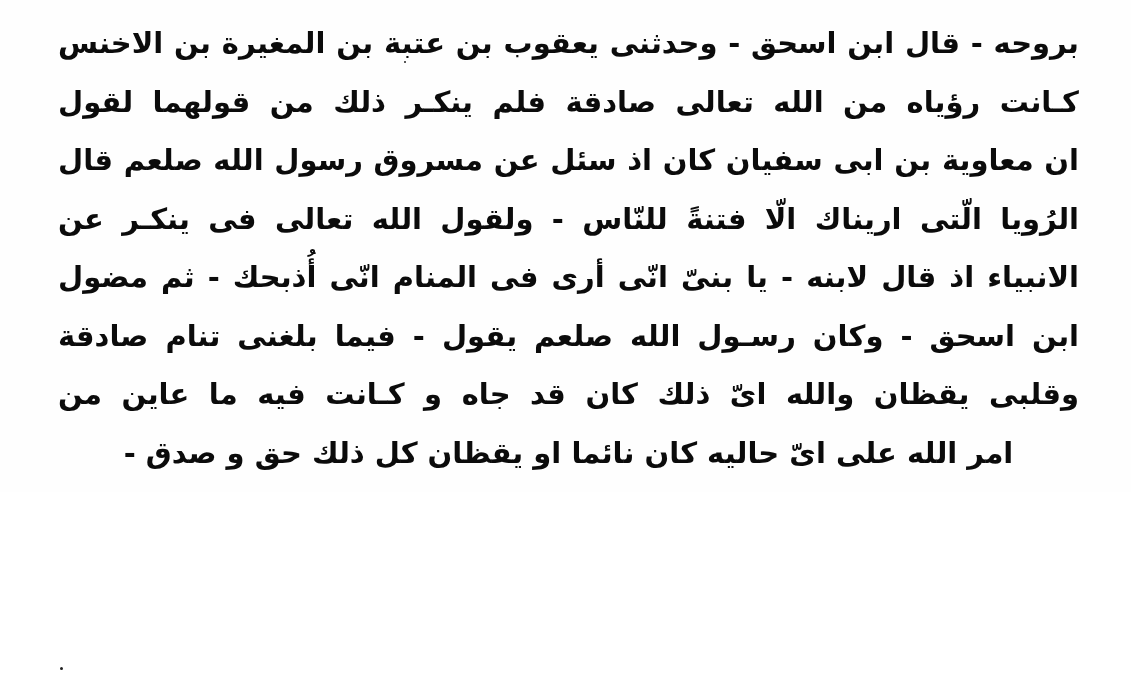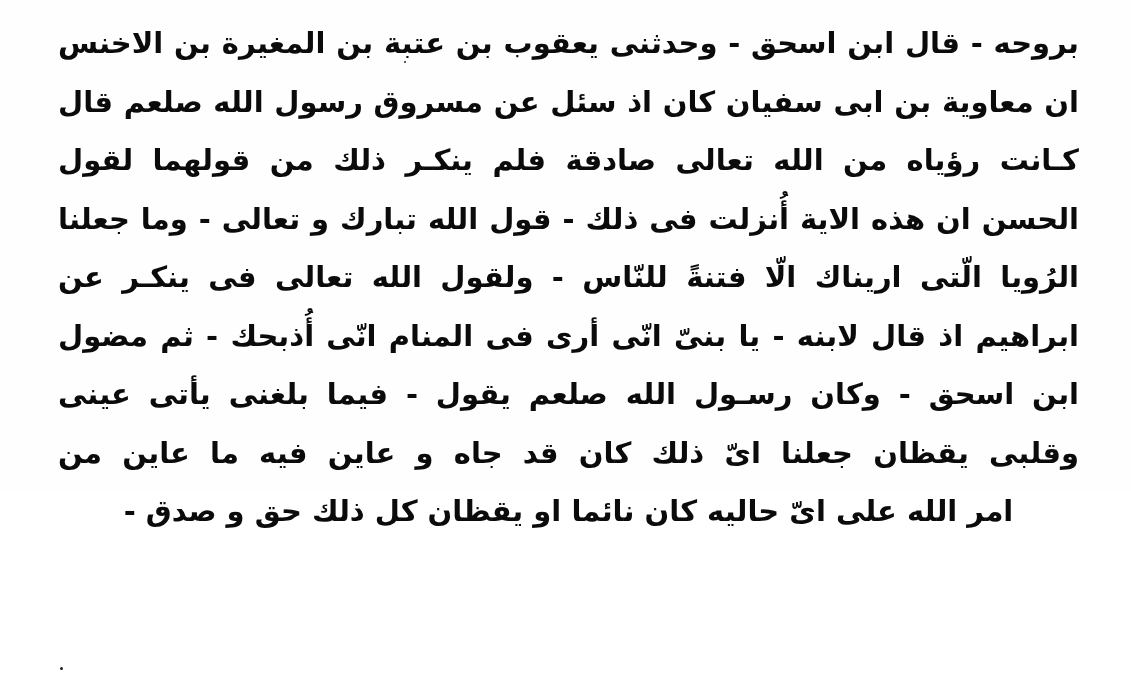--- a/index.html
+++ b/index.html
@@ -64,26 +64,25 @@
   .speck.s1 { left: 60px; top: 667px; }
   .speck.s2 { left: 404px; top: 61px; width: 2px; height: 2px; }
 </style>
 </head>
 <body>
 
 <div class="page">
 
   <div class="text-block">
     <span class="line justified">بروحه - قال ابن اسحق - وحدثنى يعقوب بن عتبة بن المغيرة بن الاخنس</span>
+    <span class="line justified">كـانت رؤياه من الله تعالى صادقة فلم ينكـر ذلك من قولهما لقول</span>
     <span class="line justified">ان معاوية بن ابى سفيان كان اذ سئل عن مسروق رسول الله صلعم قال</span>
-    <span class="line justified">كـانت رؤياه من الله تعالى صادقة فلم ينكـر ذلك من قولهما لقول</span>
-    <span class="line justified">الحسن ان هذه الاية أُنزلت فى ذلك - قول الله تبارك و تعالى - وما جعلنا</span>
     <span class="line justified">الرُويا الّتى اريناك الّا فتنةً للنّاس - ولقول الله تعالى فى ينكـر عن</span>
-    <span class="line justified">ابراهيم اذ قال لابنه - يا بنىّ انّى أرى فى المنام انّى أُذبحك - ثم مضول</span>
-    <span class="line justified">ابن اسحق - وكان رسـول الله صلعم يقول - فيما بلغنى يأتى عينى</span>
-    <span class="line justified">وقلبى يقظان جعلنا اىّ ذلك كان قد جاه و عاين فيه ما عاين من</span>
+    <span class="line justified">الانبياء اذ قال لابنه - يا بنىّ انّى أرى فى المنام انّى أُذبحك - ثم مضول</span>
+    <span class="line justified">ابن اسحق - وكان رسـول الله صلعم يقول - فيما بلغنى تنام صادقة</span>
+    <span class="line justified">وقلبى يقظان والله اىّ ذلك كان قد جاه و كـانت فيه ما عاين من</span>
     <span class="line line-last">امر الله على اىّ حاليه كان نائما او يقظان كل ذلك حق و صدق -</span>
   </div>
 
   <div class="speck s1"></div>
   <div class="speck s2"></div>
 
 </div>
 
 </body></html>

